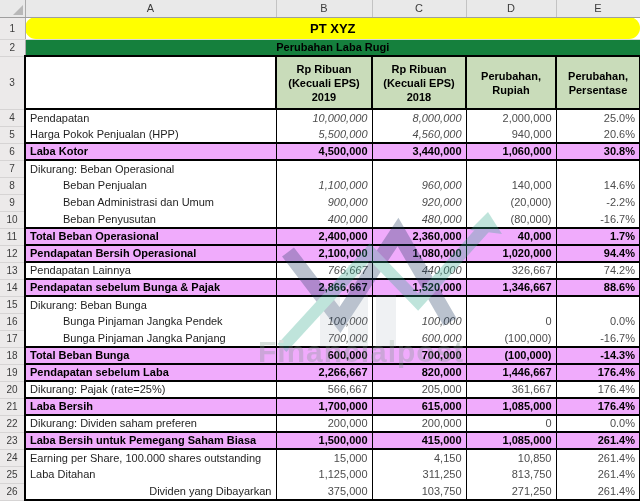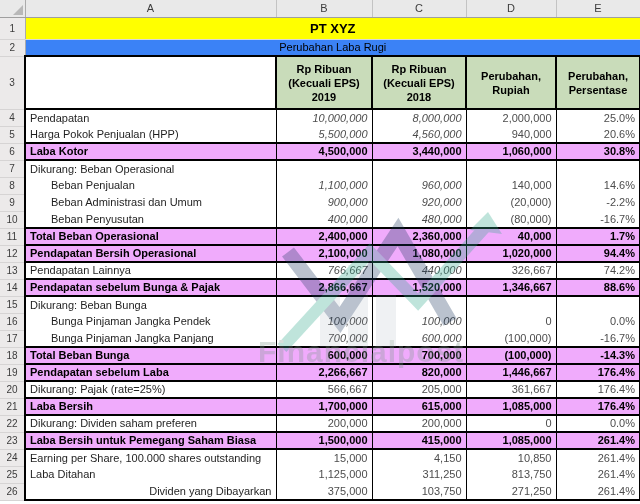--- a/index.html
+++ b/index.html
@@ -13,35 +13,35 @@
   .corner { background:#e9e9e9; border-right:1px solid #ababab; border-bottom:1px solid #9f9f9f; position:relative; }
   .corner .tri { position:absolute; right:2px; bottom:2px; width:0; height:0;
                  border-left:10px solid transparent; border-bottom:10px solid #b8b8b8; }
   .colh { background:#e9e9e9; color:#3c3c3c; text-align:center; font-size:11px;
           border-right:1px solid #c3c3c3; border-bottom:1px solid #9f9f9f; }
   .gut  { background:#eceaea; color:#3c3c3c; text-align:center; font-size:10px;
           border-right:1px solid #ababab; border-bottom:1px solid #d6d4d4; }
 
   
   .titleCell { background:#ffff00; font-weight:bold; font-size:13px; text-align:center; color:#000;
-               border-bottom:1px solid #d9d9d9; }
-  .subtitleCell { background:#3b82f6; font-weight:normal; font-size:11px; text-align:center; color:#000;
+               border-bottom:1px solid #d9d9d9;border-radius:11px; }
+  .subtitleCell { background:#15803d; font-weight:bold; font-size:11px; text-align:center; color:#000;
                   border-bottom:2px solid #000; }
 
   
   .h3cell { background:#c9dcba; font-weight:bold; text-align:center; border:2px solid #000;
             white-space:pre-line; line-height:14px; color:#000; }
   .a3cell { background:#fff; border:2px solid #000; }
 
   
   .cell { border-left:1px solid #000; border-right:1px solid #000; padding:0 4px; background:#fff; }
   td.first { border-left:2px solid #000; }
   td.last  { border-right:2px solid #000; }
   .label { color:#1f1f1f; }
-  .indent { padding-left:25px; }
+  .indent { padding-left:37px; }
   .num { text-align:right; color:#4d4d4d; }
   .ital { font-style:italic; }
   tr.total td.cell { background:#f0abfc; font-weight:bold; color:#000;
                      border-top:2px solid #000; border-bottom:2px solid #000; }
   tr.total td.num { color:#000; }
   tr:last-child td.cell { border-bottom:2px solid #000;text-align:right; }
 
   
   .wm { position:absolute; left:250px; top:210px; width:300px; height:165px;
         opacity:0.30; pointer-events:none; z-index:5; }

